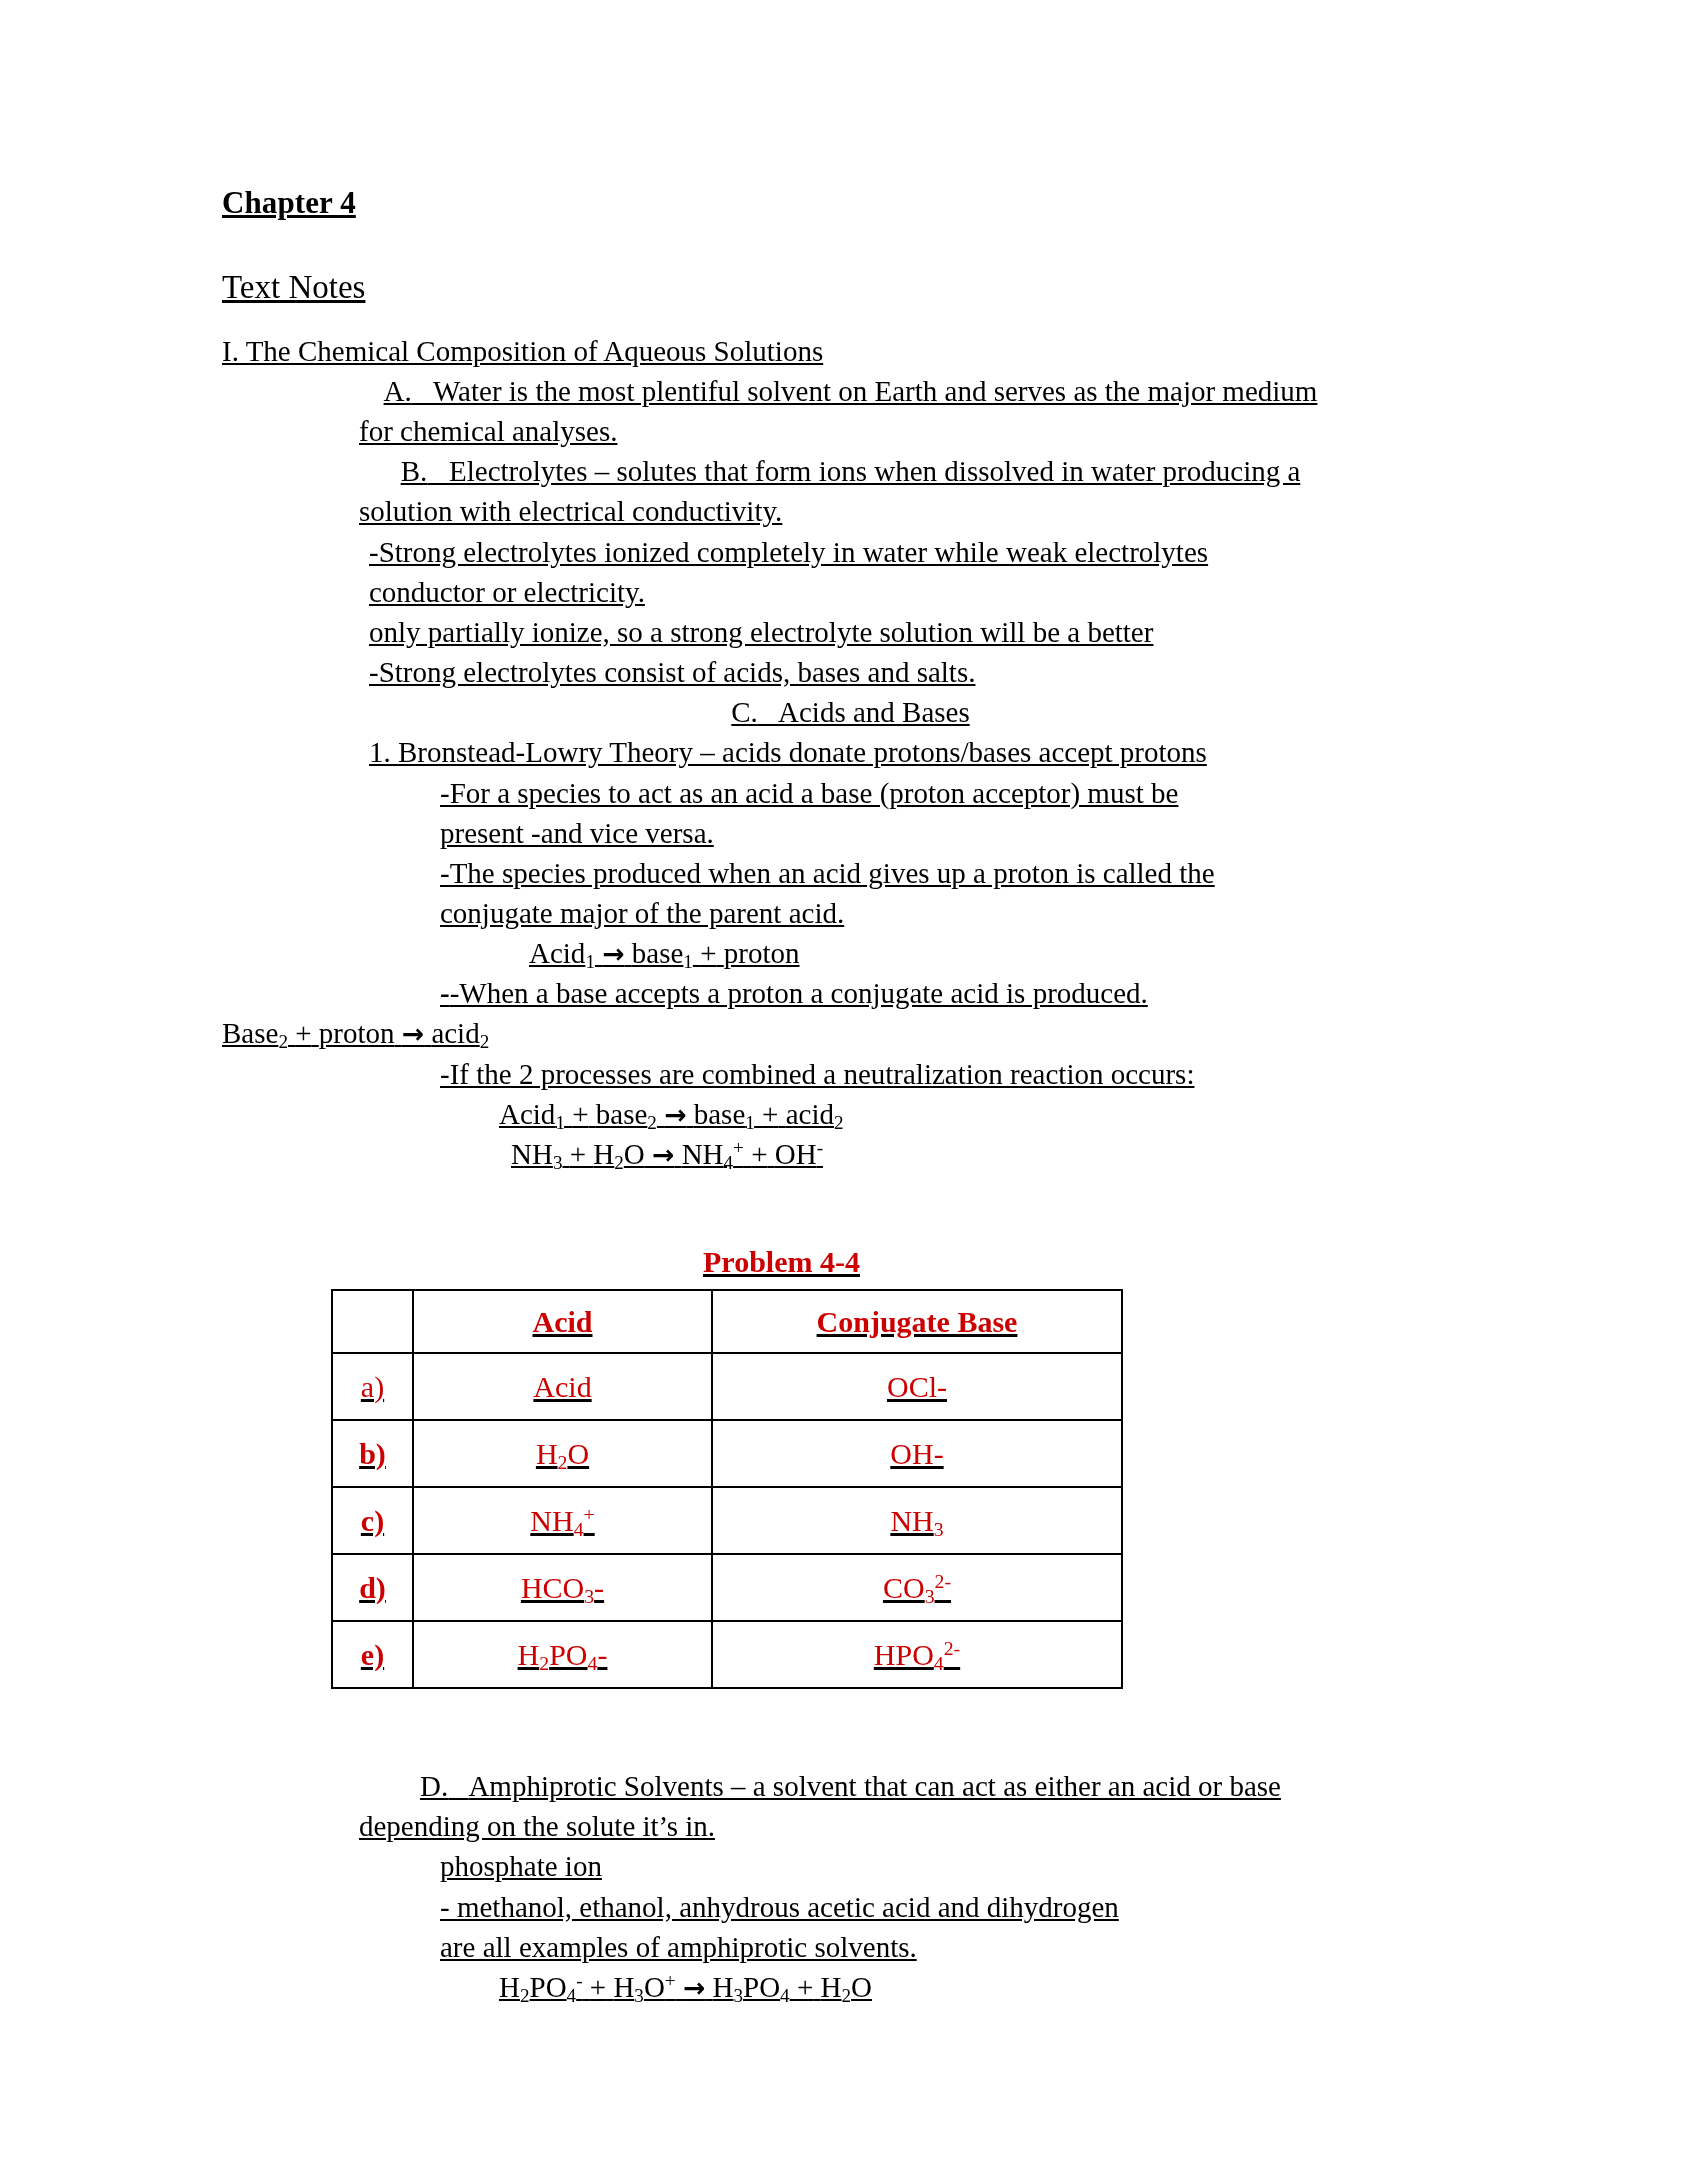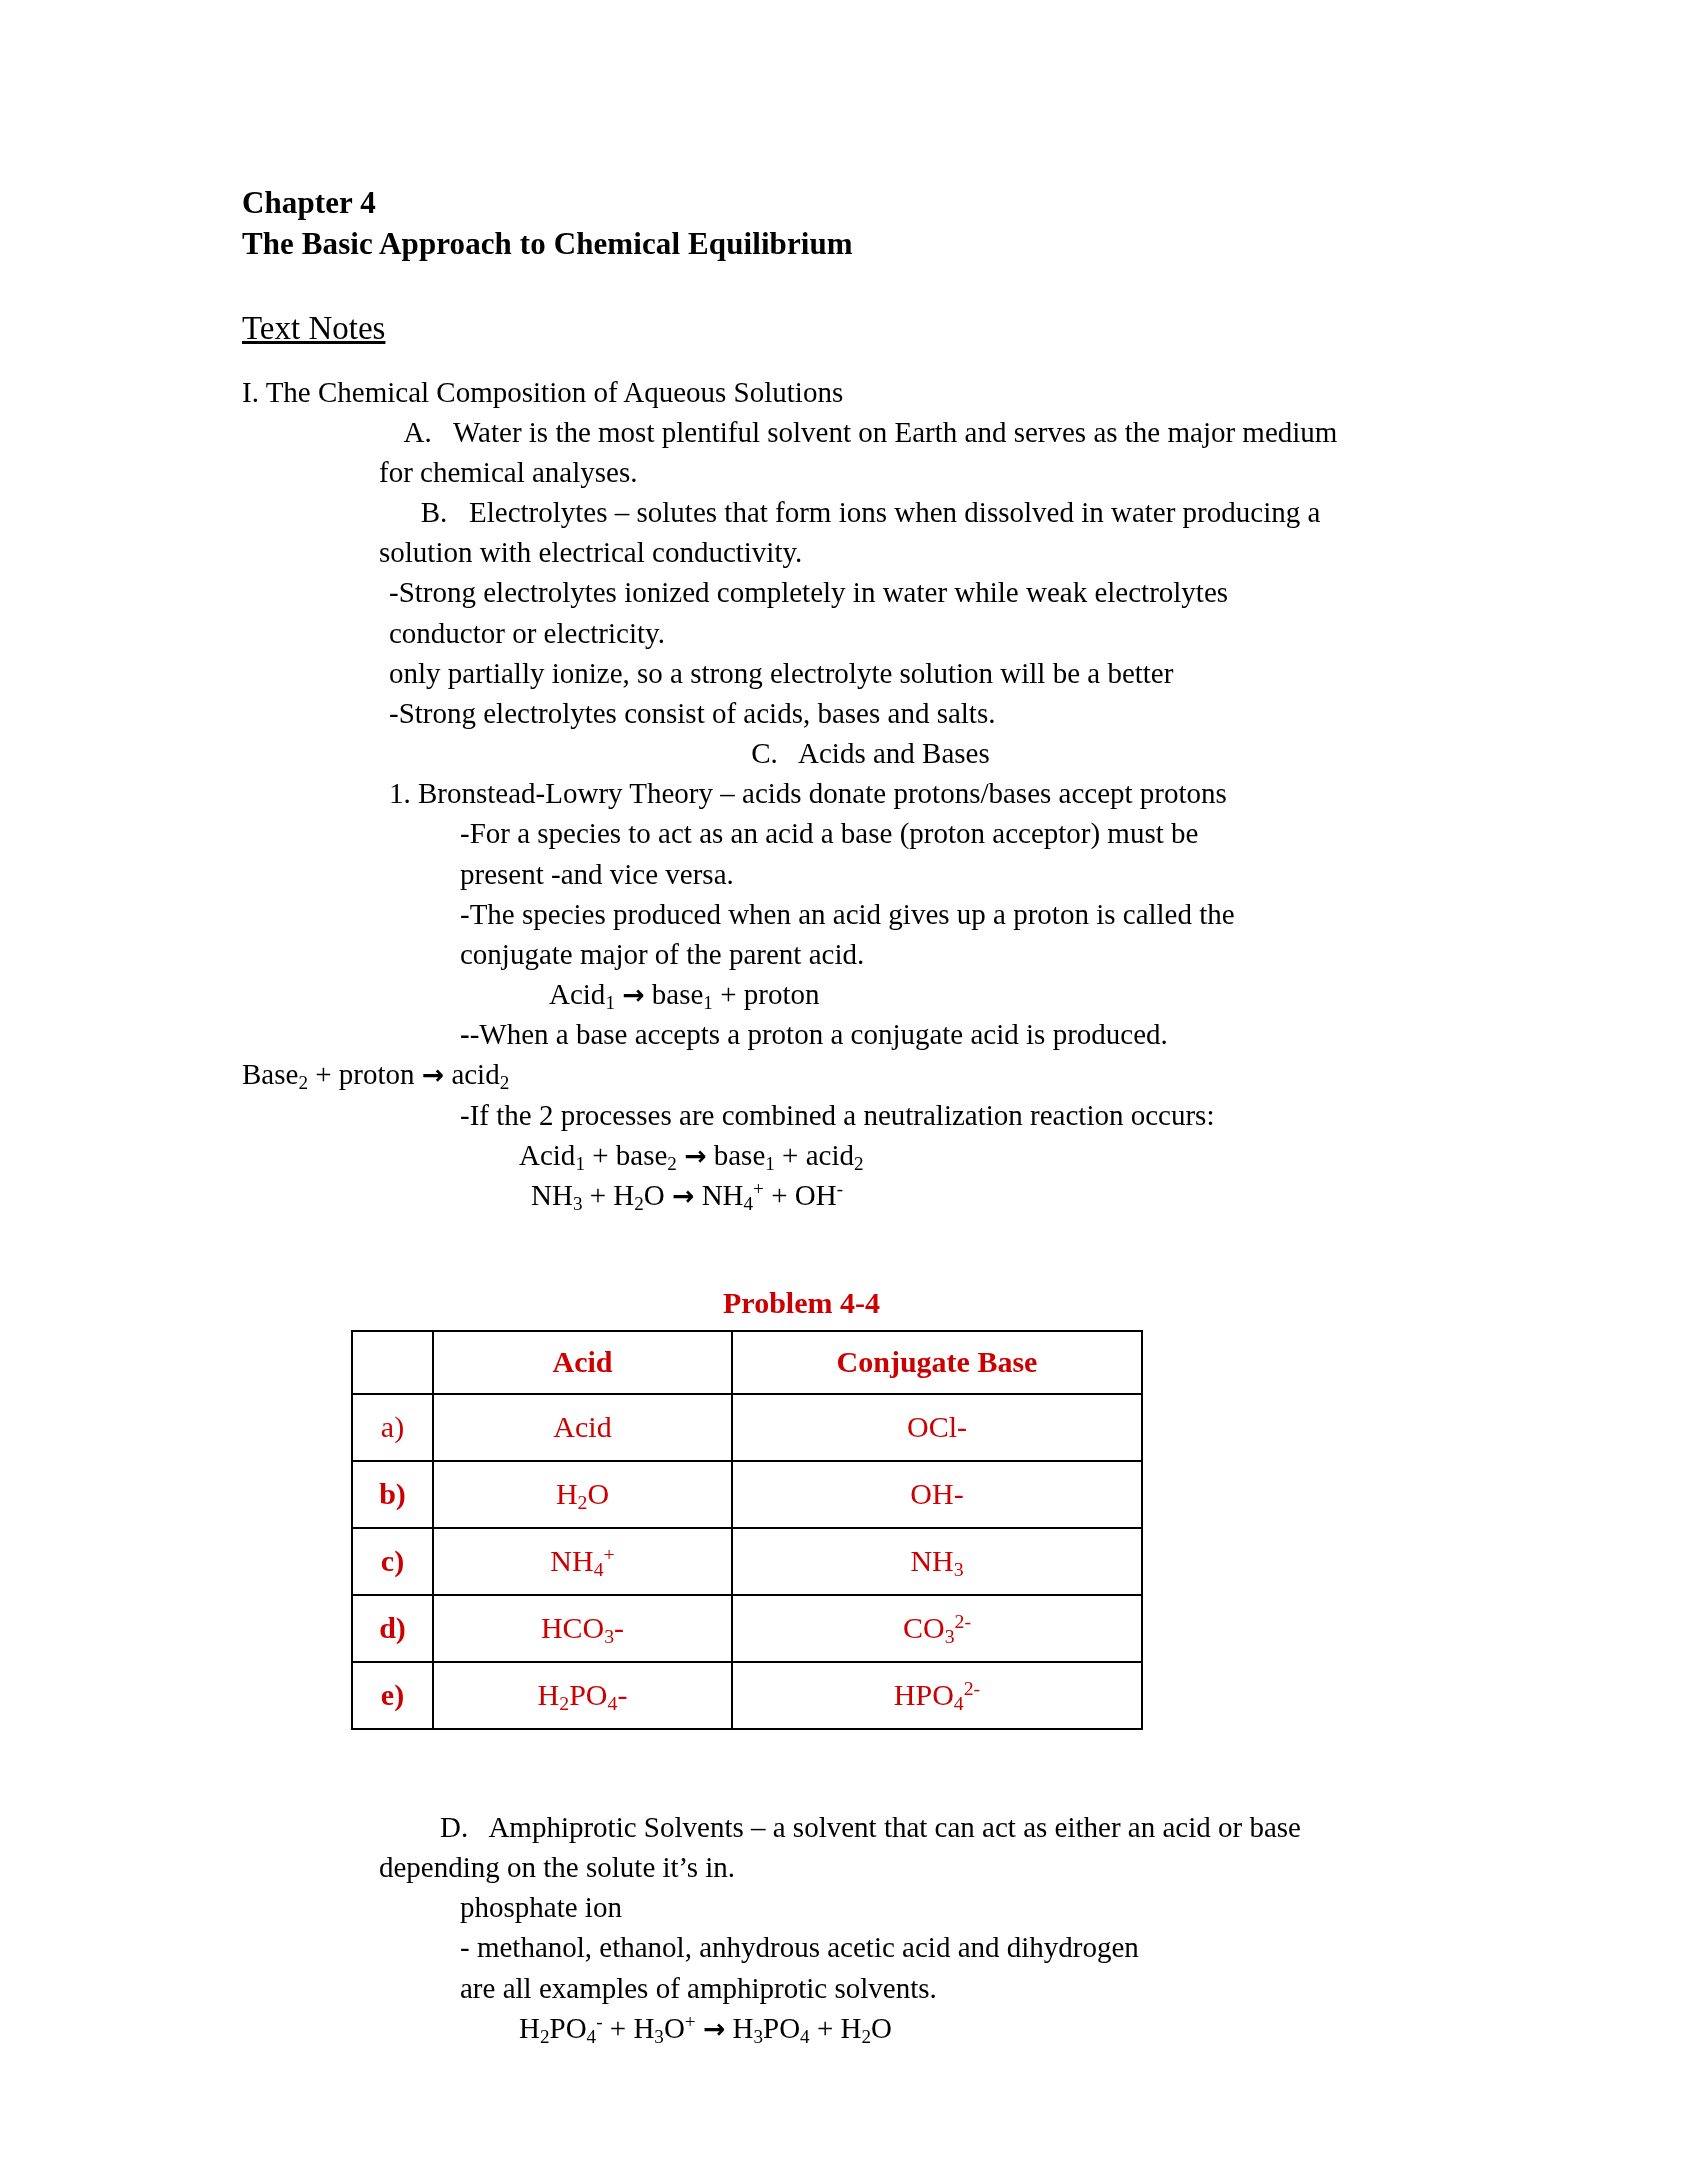--- a/index.html
+++ b/index.html
@@ -17,23 +17,24 @@
   .page {
     position: relative;
     width: 1683px;
     height: 2178px;
     box-sizing: border-box;
     padding: 0;
     overflow: hidden;
   }
   .content {
     position: absolute;
-    left: 242px;
+    left: 222px;
     top: 183px;
     width: 1178px;
+    text-decoration: underline;
   }
   .title-line {
     font-size: 31px;
     font-weight: bold;
     line-height: 1.32;
     letter-spacing: 0.1px;
   }
   .spacer-sm { height: 42px; }
   .underlined {
     font-size: 33px;
@@ -143,21 +144,20 @@
     line-height: 1.385;
   }
 </style>
 </head>
 <body>
 
 <div class="page">
   <div class="content">
 
     <div class="title-line">Chapter 4</div>
-    <div class="title-line">The Basic Approach to Chemical Equilibrium</div>
 
     <div class="spacer-sm"></div>
 
     <div>
       <span class="underlined">Text Notes</span>
     </div>
 
     <div class="outline">
 
       <div class="lvl-roman">I. The Chemical Composition of Aqueous Solutions</div>

